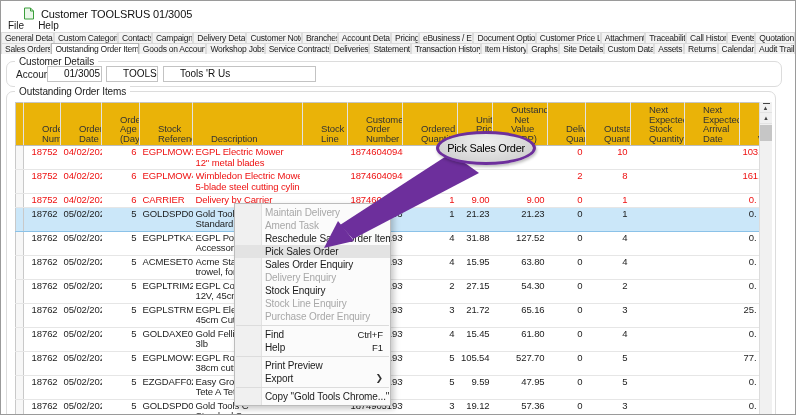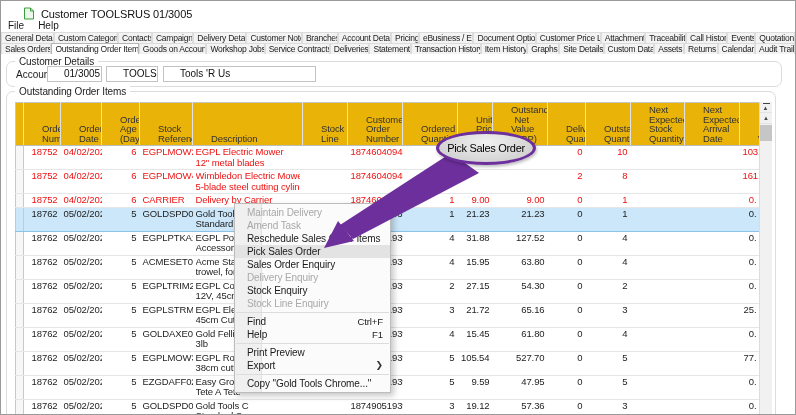--- a/index.html
+++ b/index.html
@@ -48,21 +48,21 @@
   
   .vscroll{position:absolute;left:752px;top:10px;width:13px;height:315px;background:#f1f1f1;border-left:1px solid #dcdcdc}
   .sbtn{height:11px;display:flex;align-items:center;justify-content:center;border-bottom:1px solid #e3e3e3;color:#444;font-size:6px;line-height:6px}
   .sbtn .bar{display:block;width:7px;border-top:1px solid #444;margin-bottom:1px}
   .sthumb{height:16px;background:#c6c6c6;margin-top:1px}
 
   
   .ctxmenu{position:absolute;left:233px;top:202px;width:157px;padding:2px 0;z-index:50;
     background:linear-gradient(90deg,#f0f0f0 0,#f0f0f0 26px,#e2e2e2 26px,#e2e2e2 27px,#fbfbfb 27px);
     border:1px solid #bcbcbc;box-shadow:3px 3px 6px rgba(0,0,0,.22)}
-  .mitem{height:13px;line-height:13px;font-size:10px;letter-spacing:-0.1px;padding:0 7px 0 12px;color:#1a1a1a;display:flex;justify-content:space-between;white-space:nowrap;overflow:hidden}
+  .mitem{height:13px;line-height:13px;font-size:10px;letter-spacing:-0.1px;padding:0 7px 0 30px;color:#1a1a1a;display:flex;justify-content:space-between;white-space:nowrap;overflow:hidden}
   .mitem.dis{color:#a8a8a8}
   .mitem.hov{background:#e3e3e3}
   .mshort{font-size:9.5px}
   .marrow{font-size:9px;color:#333}
   .msep{height:1px;background:#dcdcdc;margin:2px 1px}
 
   
   .annot{position:absolute;left:0;top:0;z-index:60;pointer-events:none}
   .callout{position:absolute;left:435px;top:130px;width:100px;height:34px;border:3px solid var(--purple);border-radius:50%;
     background:radial-gradient(ellipse at 50% 30%,#f0f0f0 0%,#d4d4d4 70%,#c3c3c3 100%);
@@ -472,20 +472,23 @@
       </div>
       <div class="mitem dis">
         <span class="mlabel">Delivery Enquiry</span>
       </div>
       <div class="mitem">
         <span class="mlabel">Stock Enquiry</span>
       </div>
       <div class="mitem dis">
         <span class="mlabel">Stock Line Enquiry</span>
       </div>
+      <div class="mitem dis">
+        <span class="mlabel">Purchase Order Enquiry</span>
+      </div>
       <div class="msep"></div>
       <div class="mitem">
         <span class="mlabel">Find</span>
         <span class="mshort">Ctrl+F</span>
       </div>
       <div class="mitem">
         <span class="mlabel">Help</span>
         <span class="mshort">F1</span>
       </div>
       <div class="msep"></div>

